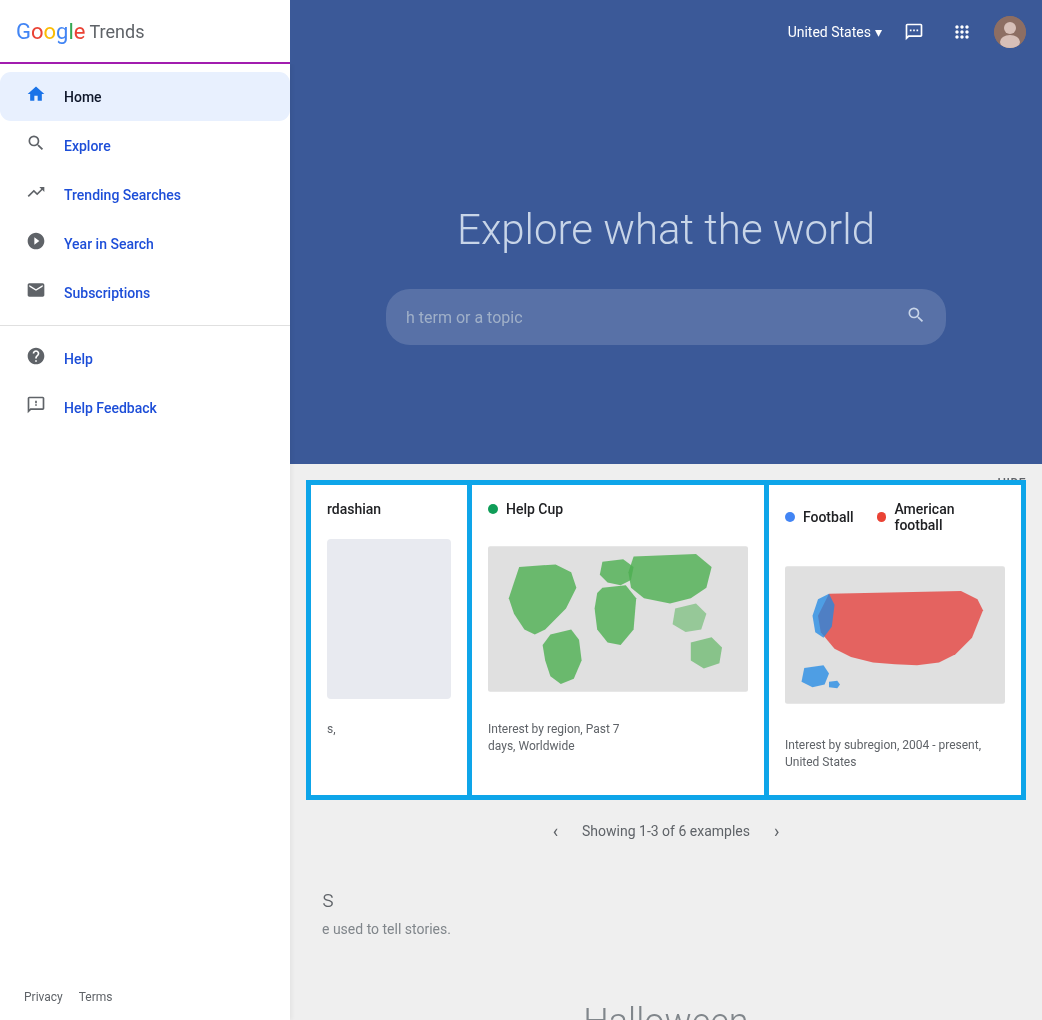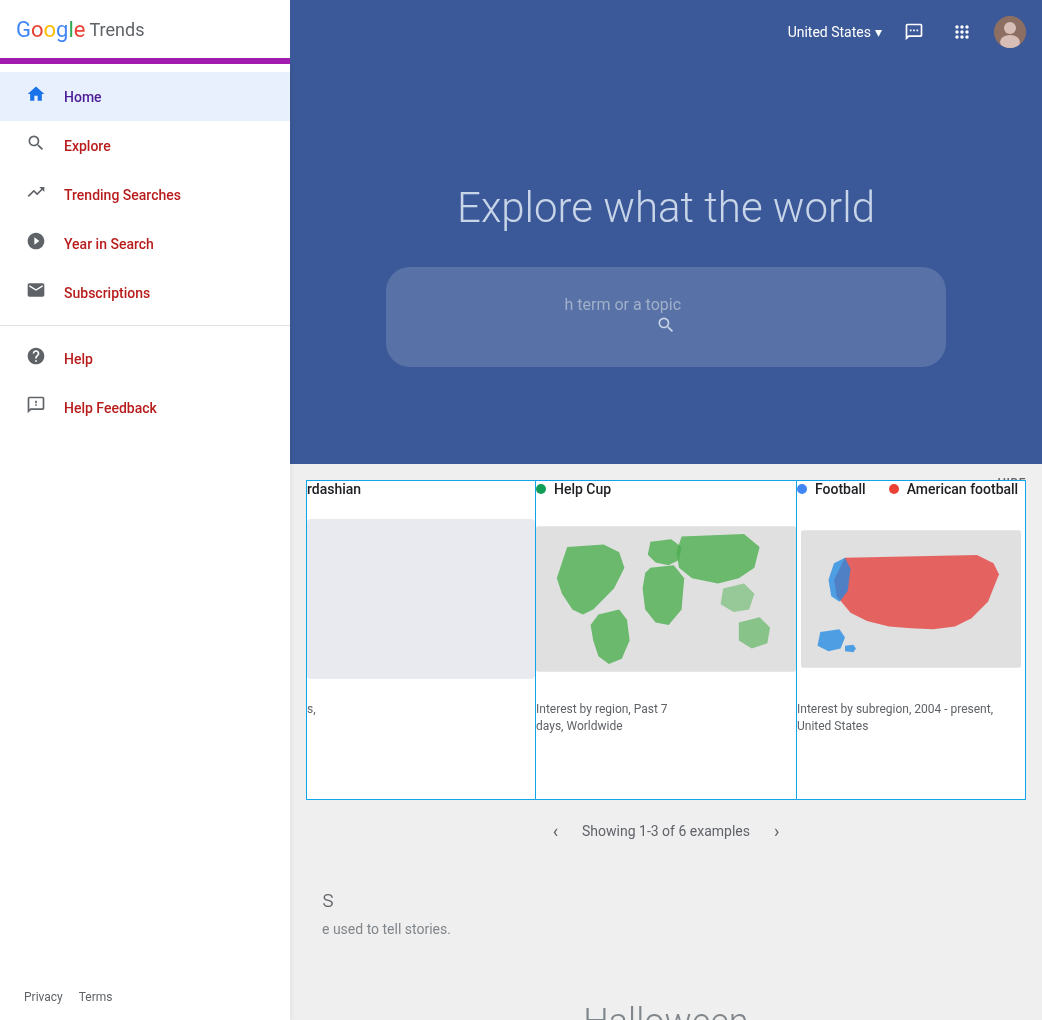--- a/index.html
+++ b/index.html
@@ -2,21 +2,21 @@
 <html><head>
   <meta charset="utf-8">
   <style>
     * { margin: 0; padding: 0; box-sizing: border-box; }
     body { font-family: 'Roboto', Arial, sans-serif; width: 1042px; height: 1020px; overflow: hidden; position: relative; background: #f5f5f5; }
 
     
     .header {
       position: fixed; top: 0; left: 0; width: 290px; height: 64px;
       background: #fff; display: flex; align-items: center; padding: 0 16px;
-      z-index: 100; border-bottom: 6px solid #a21caf;
+      z-index: 100; border-bottom: 2px solid #a21caf;
     }
     .logo { display: flex; align-items: center; gap: 4px; }
     .logo-google { font-size: 22px; font-weight: 400; }
     .logo-g { color: #4285f4; }
     .logo-o1 { color: #ea4335; }
     .logo-o2 { color: #fbbc05; }
     .logo-g2 { color: #4285f4; }
     .logo-l { color: #34a853; }
     .logo-e { color: #ea4335; }
     .logo-trends { font-size: 18px; color: #5f6368; margin-left: 0; }
@@ -35,24 +35,24 @@
 
     
     .sidebar {
       position: fixed; top: 64px; left: 0; width: 290px; height: calc(100% - 64px);
       background: #fff; z-index: 98; display: flex; flex-direction: column;
       box-shadow: 2px 0 4px rgba(0,0,0,0.05);
     }
     .sidebar-nav { flex: 1; padding-top: 8px; }
     .sidebar-item {
       display: flex; align-items: center; gap: 16px; padding: 12px 24px;
-      cursor: pointer; color: #b91c1c; font-size: 14px; font-weight: 500;
+      cursor: pointer; color: #1d4ed8; font-size: 14px; font-weight: 500;
       transition: background 0.15s;
     }
-    .sidebar-item.active { color: #4c1d95; background: #e8f0fe; }
+    .sidebar-item.active { color: #0f172a; background: #e8f0fe; border-radius: 11px; }
     .sidebar-item.active .sidebar-icon { color: #1a73e8; }
     .sidebar-icon { font-size: 20px; width: 24px; text-align: center; color: #5f6368; }
     .sidebar-divider { border: none; border-top: 1px solid #e0e0e0; margin: 8px 0; }
 
     .sidebar-footer { padding: 16px 24px; display: flex; gap: 16px; font-size: 12px; color: #5f6368; text-align: center; }
     .sidebar-footer a { color: #5f6368; text-decoration: none; cursor: pointer; }
 
     
     .main {
       position: absolute; top: 64px; left: 290px; right: 0; bottom: 0;
@@ -61,44 +61,43 @@
 
     
     .hero {
       background: #3b5998; min-height: 400px; display: flex; flex-direction: column;
       align-items: center; justify-content: center; padding: 60px 40px 40px;
       position: relative;
     }
     .hero-title { color: #c8d5e8; font-size: 42px; font-weight: 300; text-align: right; line-height: 1.3; margin-bottom: 32px; }
     .search-bar {
       background: rgba(255,255,255,0.15); border-radius: 24px; display: flex;
-      align-items: center; padding: 28px 20px; width: 100%; max-width: 560px;
+      align-items: center; padding: 16px 20px; width: 100%; max-width: 560px;
       gap: 1px;
-      flex-direction: column;
     }
     .search-input {
       background: transparent; border: none; outline: none; color: #c8d5e8;
       font-size: 16px; flex: 1; font-family: inherit;
     }
     .search-input::placeholder { color: #a0b0c8; }
     .search-icon-btn { color: #c8d5e8; cursor: pointer; font-size: 18px; }
 
     
     .card-section {
       background: #efefef; padding: 0; position: relative;
     }
     .hide-btn {
       position: absolute; top: 12px; right: 16px; color: #5f6368; font-size: 12px;
       font-weight: 500; cursor: pointer; letter-spacing: 0.5px;
     }
     .cards-row {
       display: flex; padding: 16px 16px 0; gap: 0; overflow: hidden;
     }
     .card {
-      flex: 1; background: #fff; border: 1px solid #0ea5e9; 
+      flex: 1; background: #fff; border: 5px solid #0ea5e9; padding: 16px;
       min-height: 320px; position: relative;
     }
     .card + .card { border-left: none; }
     .card-title { display: flex; align-items: center; gap: 8px; font-size: 14px; font-weight: 500; color: #202124; margin-bottom: 12px; }
     .dot { width: 10px; height: 10px; border-radius: 50%; display: inline-block; }
     .dot-green { background: #0f9d58; }
     .dot-blue { background: #4285f4; }
     .dot-red { background: #ea4335; }
 
     .card-map { width: 100%; height: 180px; display: flex; align-items: center; justify-content: center; }

